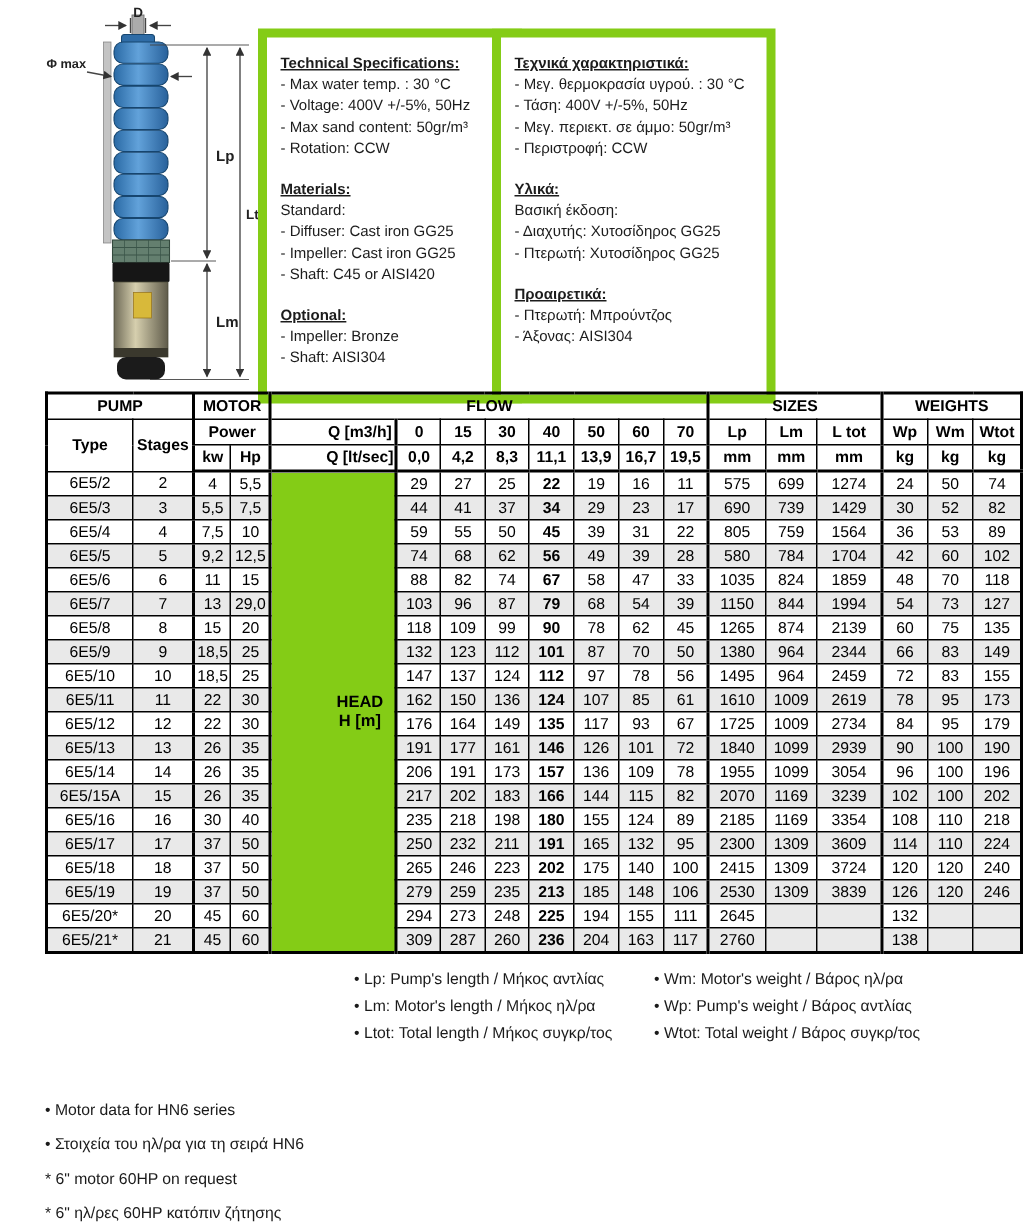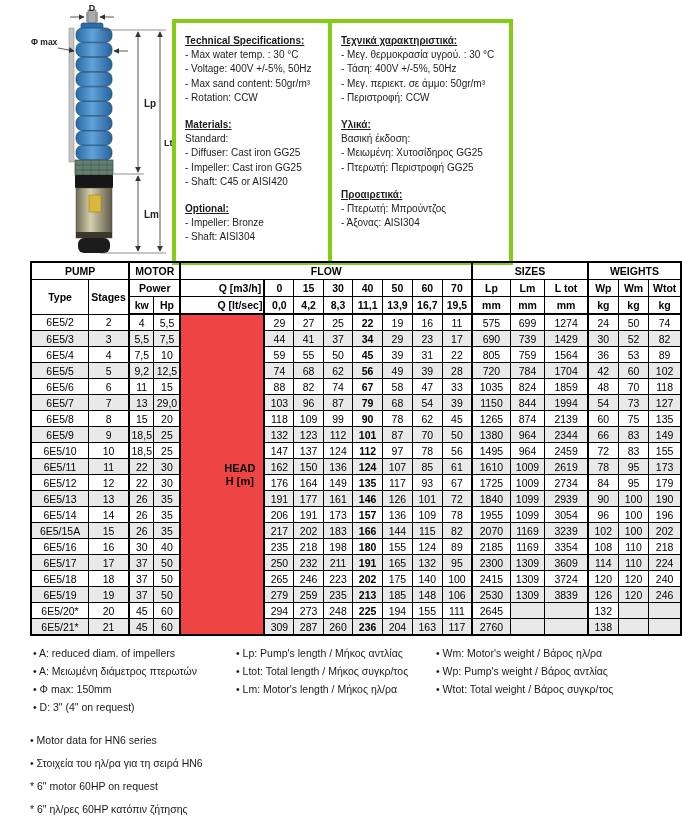--- a/index.html
+++ b/index.html
@@ -1,20 +1,20 @@
 <!DOCTYPE html>
 <html><head>
 <meta charset="utf-8">
 <style>
   html,body{margin:0;padding:0;background:#fff;}
   .page{position:relative;width:682px;height:819px;background:#fff;color:#000;
         font-family:"Liberation Sans", sans-serif;overflow:hidden;}
 
   
-  .spec-box{position:absolute;border:4px solid #84cc16;background:#fff;
+  .spec-box{position:absolute;border:6px solid #84cc16;background:#fff;
             font-size:10px;line-height:14.2px;color:#1c1c1c;padding:11px 5px 5px 9px;}
   #box-en{left:172px;top:19px;width:150px;height:222px;}
   #box-gr{left:328px;top:19px;width:163px;height:222px;}
   .spec-section{margin-bottom:13px;}
   .spec-heading{font-weight:bold;text-decoration:underline;white-space:nowrap;}
   .spec-line{white-space:nowrap;}
 
   
   #pump-art{position:absolute;left:18px;top:2px;}
   #pump-art text{font-family:"Liberation Sans",sans-serif;font-weight:bold;fill:#222;}
@@ -25,21 +25,21 @@
            font-size:10.5px;color:#000;}
   .pt th,.pt td{border:1px solid #000;height:15px;padding:0 1px;text-align:center;
                 vertical-align:middle;white-space:nowrap;overflow:hidden;}
   .pt th{font-weight:bold;height:16px;}
   .pt td{font-weight:normal;}
   .pt .bl{border-left:2.5px solid #000;}
   .pt .br{border-right:2.5px solid #000;padding-left:36px;}
   .pt tr.hb th{border-bottom:2.5px solid #000;margin-top:11px;}
   .pt .fb{font-weight:bold;}
   .pt tbody tr:nth-child(even) td{background:#e9e9e9;}
-  .pt tbody td.headcell{background:#ef4444;font-weight:bold;font-size:11px;line-height:13px;}
+  .pt tbody td.headcell{background:#84cc16;font-weight:bold;font-size:11px;line-height:13px;}
   .pt tbody td.emp{background:#e9e9e9;}
 
   
   .fncol{position:absolute;font-size:10.5px;color:#1a1a1a;}
   #fn-dim{left:33px;top:644px;}
   #fn-len{left:236px;top:644px;}
   #fn-wgt{left:436px;top:644px;}
   #fn-bottom{left:30px;top:729px;}
   .fn-line{height:18px;line-height:18px;white-space:nowrap;}
   #fn-bottom .fn-line{height:23px;line-height:23px;}
@@ -147,22 +147,22 @@
       <div class="spec-section">
         <div class="spec-heading">Τεχνικά χαρακτηριστικά:</div>
         <div class="spec-line">- Μεγ. θερμοκρασία υγρού. : 30 °C</div>
         <div class="spec-line">- Τάση: 400V +/-5%, 50Hz</div>
         <div class="spec-line">- Μεγ. περιεκτ. σε άμμο: 50gr/m³</div>
         <div class="spec-line">- Περιστροφή: CCW</div>
       </div>
       <div class="spec-section">
         <div class="spec-heading">Υλικά:</div>
         <div class="spec-line">Βασική έκδοση:</div>
-        <div class="spec-line">- Μειωμένη: Χυτοσίδηρος GG25</div>
-        <div class="spec-line">- Πτερωτή: Περιστροφή GG25</div>
+        <div class="spec-line">- Διαχυτής: Χυτοσίδηρος GG25</div>
+        <div class="spec-line">- Πτερωτή: Χυτοσίδηρος GG25</div>
       </div>
       <div class="spec-section">
         <div class="spec-heading">Προαιρετικά:</div>
         <div class="spec-line">- Πτερωτή: Μπρούντζος</div>
         <div class="spec-line">- Άξονας: AISI304</div>
       </div>
     </div>
 
   <div id="table-wrap">
       <table class="pt">
@@ -296,21 +296,21 @@
             <td>5</td>
             <td class="bl">9,2</td>
             <td>12,5</td>
             <td>74</td>
             <td>68</td>
             <td>62</td>
             <td class="fb">56</td>
             <td>49</td>
             <td>39</td>
             <td>28</td>
-            <td class="bl ">720</td>
+            <td class="bl ">580</td>
             <td class="">784</td>
             <td class="">1704</td>
             <td class="bl ">42</td>
             <td class="">60</td>
             <td class="">102</td>
           </tr>
           <tr>
             <td>6E5/6</td>
             <td>6</td>
             <td class="bl">11</td>
@@ -611,30 +611,24 @@
             <td class="emp"></td>
             <td class="emp"></td>
             <td class="bl ">138</td>
             <td class="emp"></td>
             <td class="emp"></td>
           </tr>
         </tbody>
       </table>
     </div>
 
-  <div id="fn-dim" class="fncol">
-      <div class="fn-line">• A: reduced diam. of impellers</div>
-      <div class="fn-line">• A: Μειωμένη διάμετρος πτερωτών</div>
-      <div class="fn-line">• Φ max: 150mm</div>
-      <div class="fn-line">• D: 3" (4" on request)</div>
-    </div>
   <div id="fn-len" class="fncol">
       <div class="fn-line">• Lp: Pump's length / Μήκος αντλίας</div>
+      <div class="fn-line">• Lm: Motor's length / Μήκος ηλ/ρα</div>
       <div class="fn-line">• Ltot: Total length / Μήκος συγκρ/τος</div>
-      <div class="fn-line">• Lm: Motor's length / Μήκος ηλ/ρα</div>
     </div>
   <div id="fn-wgt" class="fncol">
       <div class="fn-line">• Wm: Motor's weight / Βάρος ηλ/ρα</div>
       <div class="fn-line">• Wp: Pump's weight / Βάρος αντλίας</div>
       <div class="fn-line">• Wtot: Total weight / Βάρος συγκρ/τος</div>
     </div>
   <div id="fn-bottom" class="fncol">
       <div class="fn-line">• Motor data for HN6 series</div>
       <div class="fn-line">• Στοιχεία του ηλ/ρα για τη σειρά HN6</div>
       <div class="fn-line">* 6" motor 60HP on request</div>

